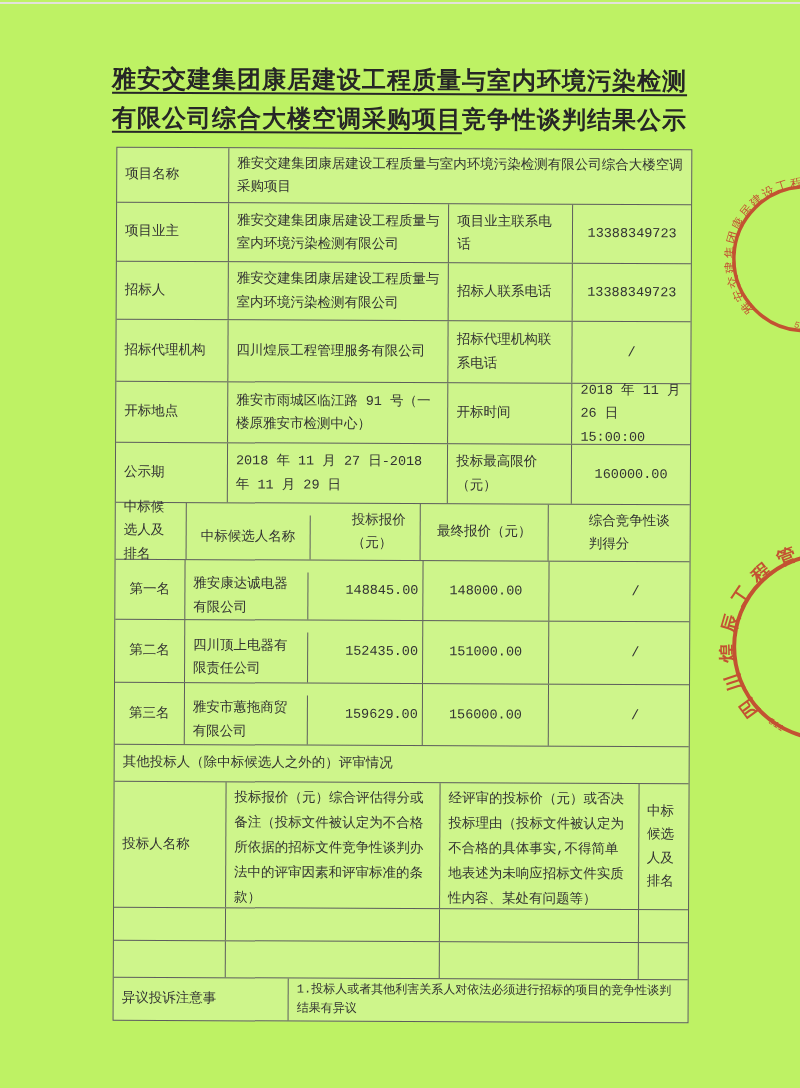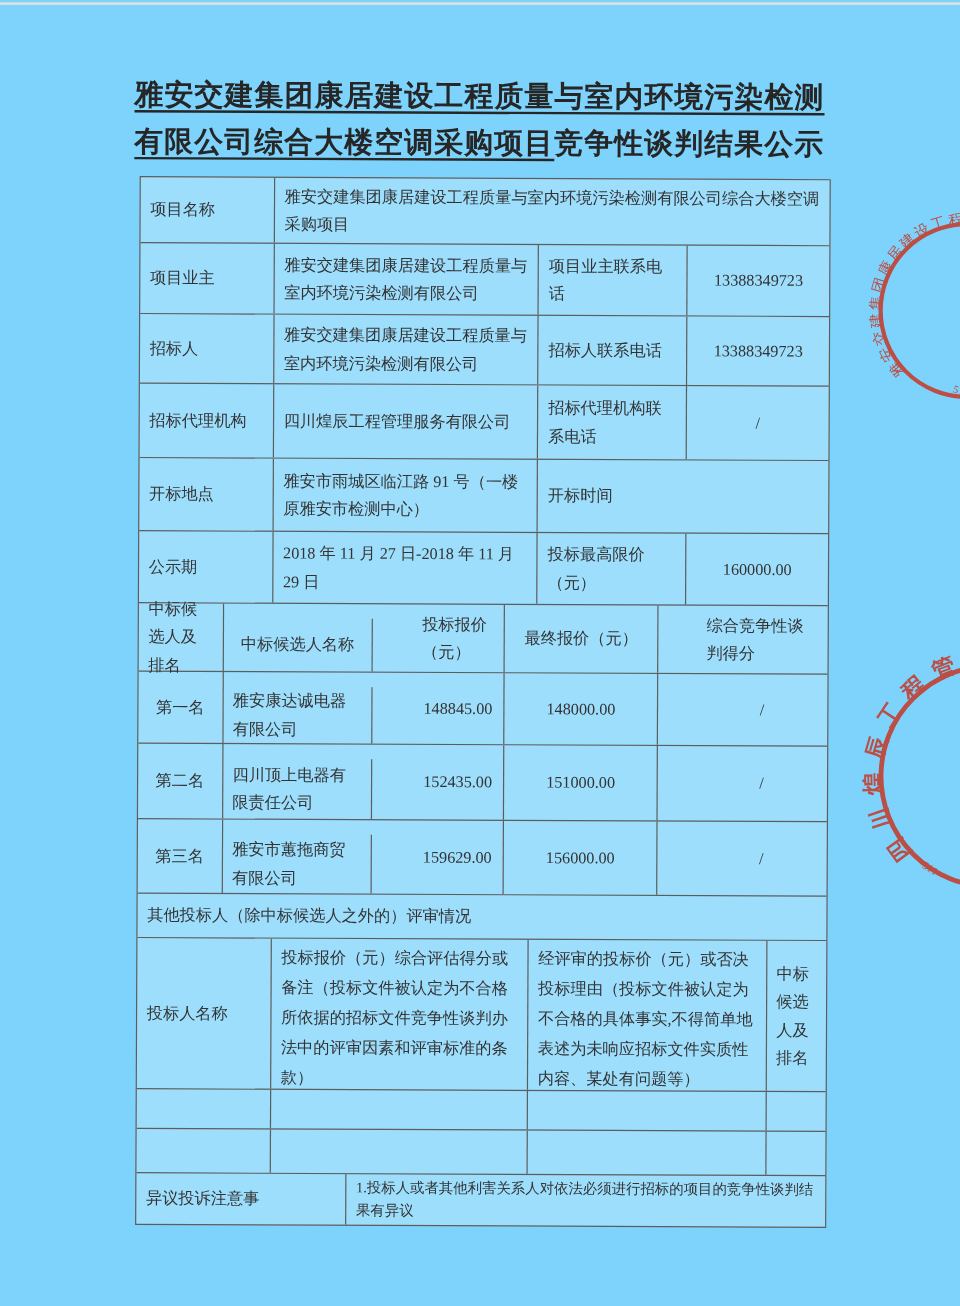--- a/index.html
+++ b/index.html
@@ -1,19 +1,19 @@
 <!DOCTYPE html>
 <html><head>
 <meta charset="utf-8">
 <style>
   html,body{margin:0;padding:0;background:#e9e7e2;}
   .page{
     position:relative;width:800px;height:1088px;margin:0 auto;
-    background:#7dd3fc;overflow:hidden;
-    font-family:Liberation Serif, serif;color:#2f2f2f;
+    background:#bef264;overflow:hidden;
+    font-family:Liberation Mono, monospace;color:#2f2f2f;
   }
   .scan-edge-top{position:absolute;top:2px;left:0;width:100%;height:2px;background:#e3e1db;}
   .content{position:absolute;left:0;top:0;width:100%;transform:rotate(0.25deg);transform-origin:400px 0;}
   .title{position:absolute;top:62px;left:0;width:100%;text-align:center;
          font-weight:bold;font-size:24px;line-height:39px;color:#262626;letter-spacing:1px;}
   .u{text-decoration:underline;text-underline-offset:5px;text-decoration-thickness:1.5px;}
   .doc-table{position:absolute;left:117px;top:148px;width:576px;
              border:1px solid #5d5d5d;box-sizing:border-box;background:rgba(255,255,255,0.25);}
   .tr{display:flex;border-bottom:1px solid #5d5d5d;box-sizing:border-box;}
   .tr:last-child{border-bottom:none;}
@@ -72,20 +72,21 @@
         <div class="td c1">招标代理机构</div>
         <div class="td c2">四川煌辰工程管理服务有限公司</div>
         <div class="td c3">招标代理机构联系电话</div>
         <div class="td c4 center">/</div>
       </div>
 
       <div class="tr" style="height:61px">
         <div class="td c1">开标地点</div>
         <div class="td c2">雅安市雨城区临江路 91 号（一楼原雅安市检测中心）</div>
         <div class="td c3">开标时间</div>
+        <div class="td c4">2018 年 11 月 26 日 15:00:00</div>
       </div>
 
       <div class="tr" style="height:60px">
         <div class="td c1">公示期</div>
         <div class="td c2">2018 年 11 月 27 日-2018 年 11 月 29 日</div>
         <div class="td c3">投标最高限价（元）</div>
         <div class="td c4 center">160000.00</div>
       </div>
 
       <div class="tr" style="height:57px">

